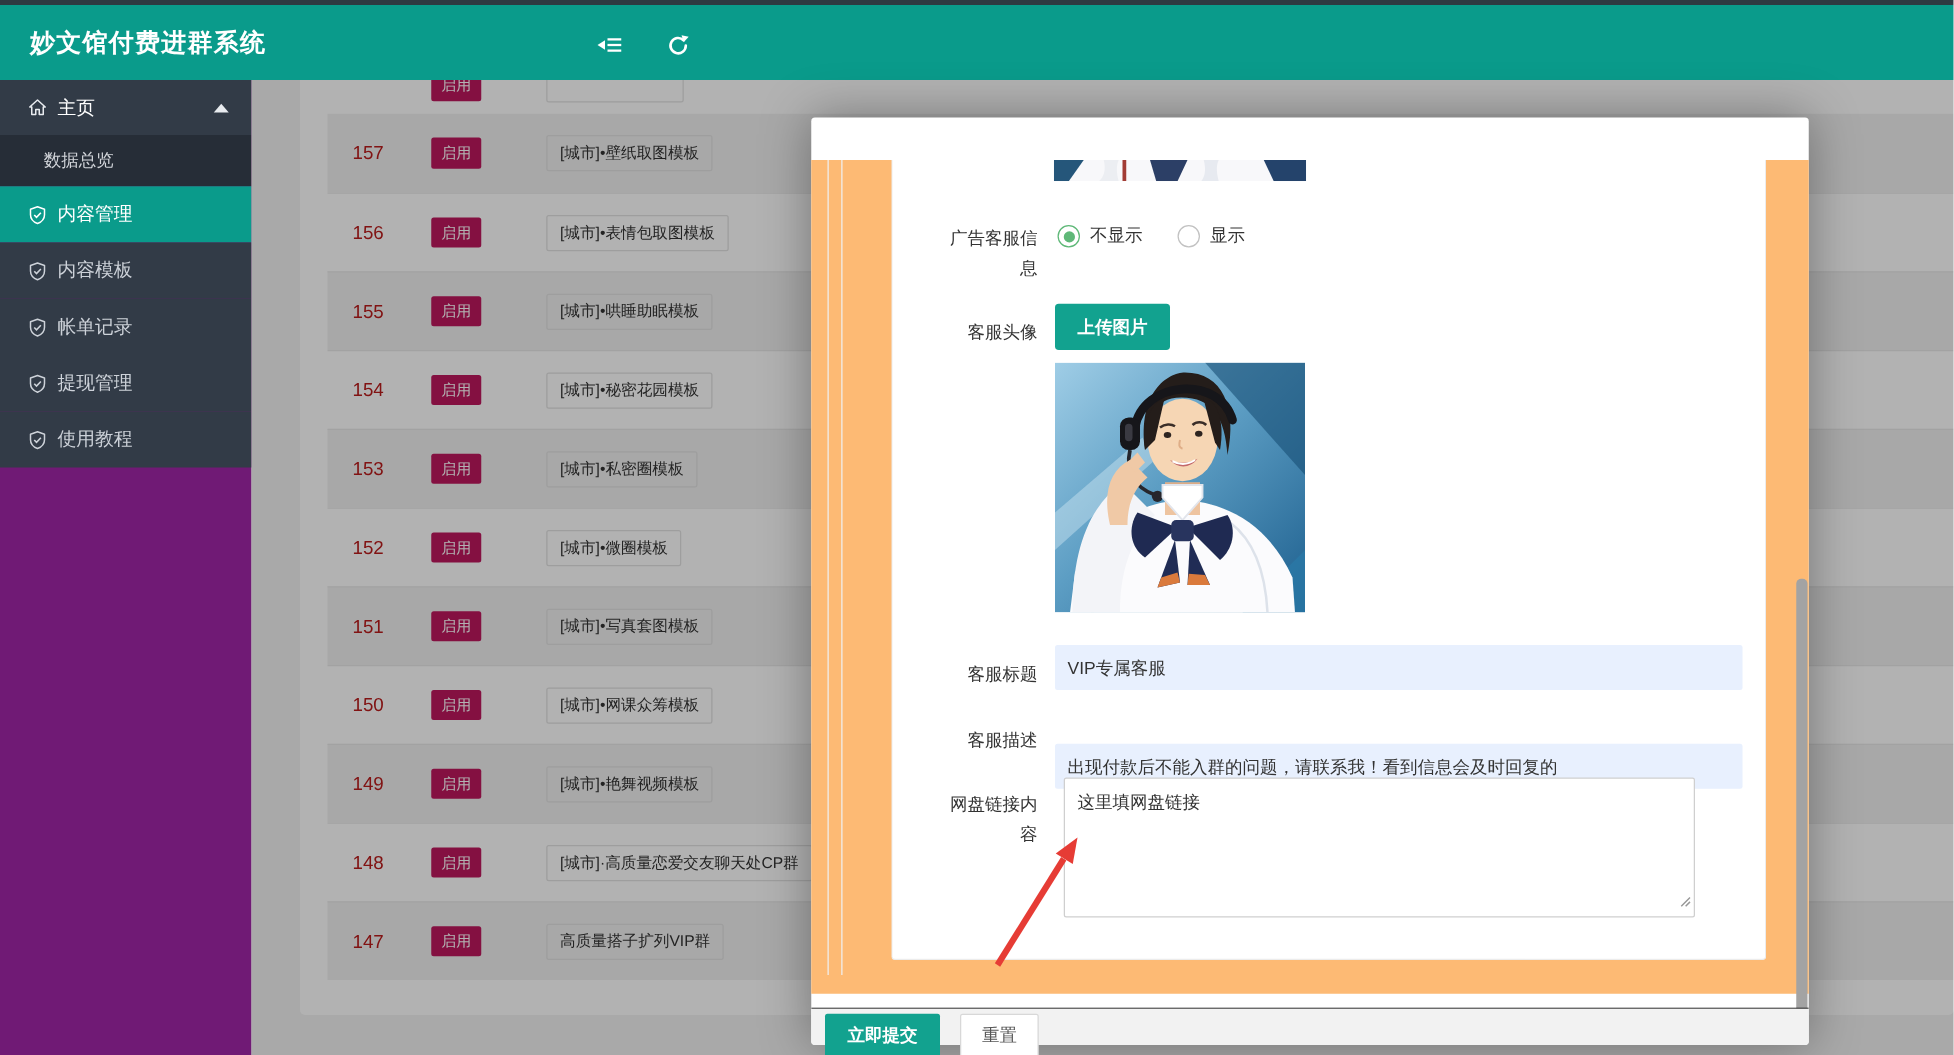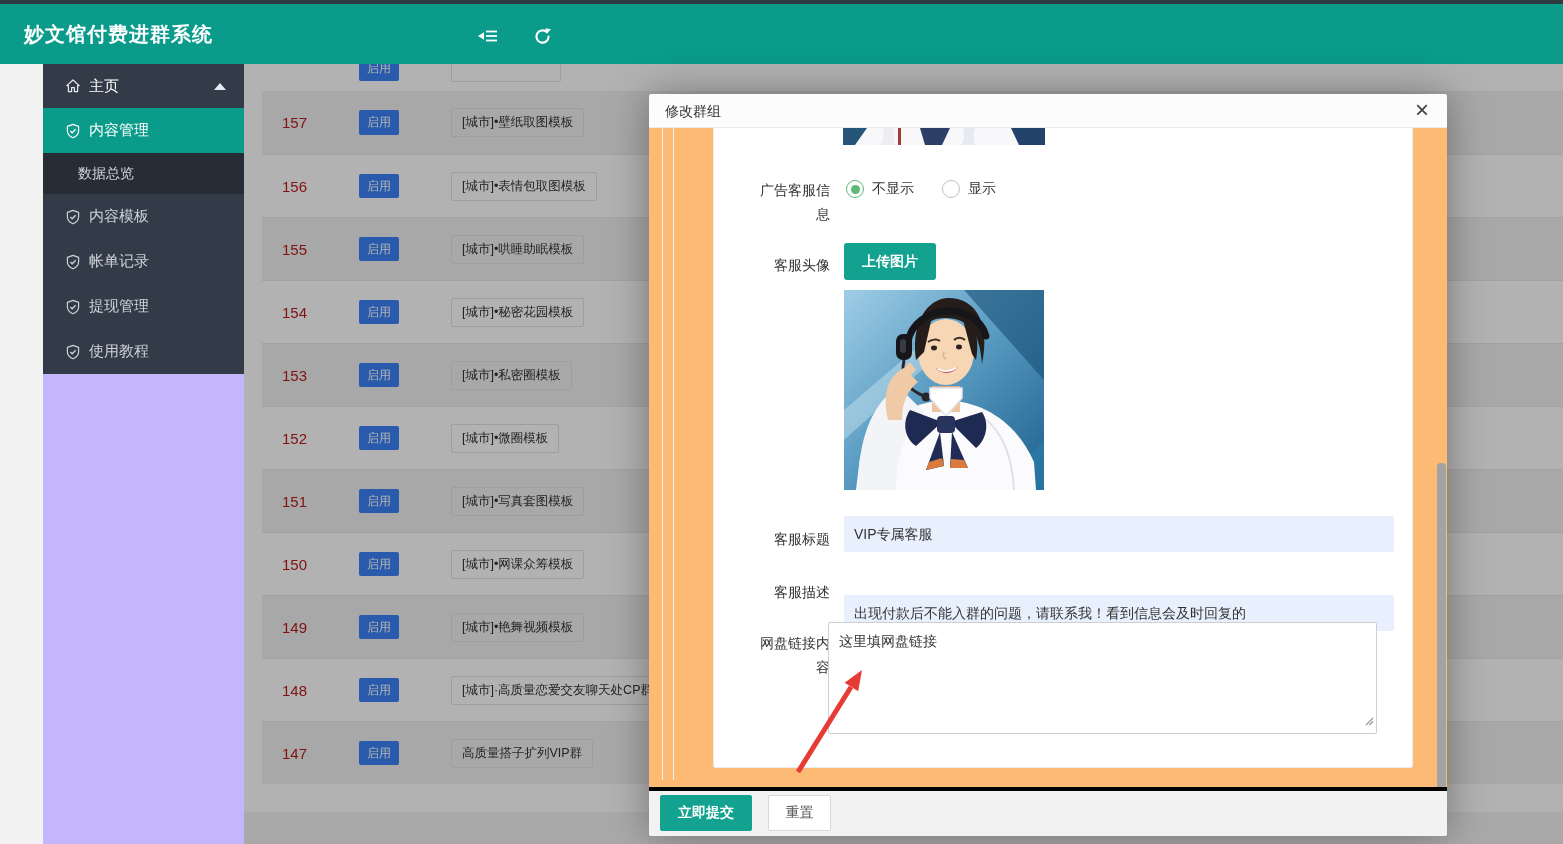--- a/index.html
+++ b/index.html
@@ -9,41 +9,41 @@
 
   
   .top-strip { position:absolute; left:0; top:0; width:1563px; height:4px; background:#2e3a42; z-index:31; }
   .header { position:absolute; left:0; top:4px; width:1563px; height:60px; background:#0a9b8b; z-index:30; display:flex; align-items:center; }
   .app-title { color:#fff; font-size:20px; font-weight:bold; margin-left:24px; letter-spacing:1px; }
   .hicon { position:absolute; top:20px; width:24px; height:24px; cursor:pointer; display:flex; align-items:center; justify-content:center; }
   .hicon-collapse { left:476px; }
   .hicon-refresh { left:530px; }
 
   
-  .sidebar { position:absolute; left:0; top:64px; width:201px; height:780px; background:#c4b5fd; z-index:25;margin-left:43px; }
+  .sidebar { position:absolute; left:0; top:64px; width:201px; height:780px; background:#701a75; z-index:25; }
   .snav { display:flex; align-items:center; color:#cdd2d9; font-size:15px; cursor:pointer; position:relative; }
   .snav .sicon { margin-left:22px; margin-right:8px; display:flex; }
   .si-home   { height:44px; background:#323b47; color:#fff; }
   .si-sub    { height:41px; background:#262d37; color:#d2d5da; font-size:14px; padding-left:35px; }
   .si-item   { height:45px; background:#323b47; }
   .si-active { background:#0a9b8b; color:#fff; }
   .chev-up { position:absolute; right:18px; top:19px; width:0; height:0;
              border-left:6px solid transparent; border-right:6px solid transparent; border-bottom:7px solid #e8ebef; }
 
   
   .content { position:absolute; left:201px; top:64px; right:0; bottom:0; background:#f2f2f2; z-index:1; }
   .card { position:absolute; left:39px; top:0; right:0; height:748px; background:#fff; border-radius:0 0 4px 4px; }
   .rows { position:absolute; left:22px; top:0; right:0; }
   .trow { display:flex; align-items:center; height:63px; }
   .trow + .trow { border-top:1px solid #e9e9e9; }
   .rows .trow:nth-child(even) { background:#f1f1f1; }
   .trow-partial { height:27px; overflow:hidden; }
   .trow-partial .trow-inner { display:flex; align-items:center; height:63px; margin-top:-27px; }
   .tid { width:35px; margin-left:10px; text-align:right; font-size:15px; color:#b91c1c; }
-  .tbtn { margin-left:52px; min-width:40px; text-align:center; background:#3b82f6; color:#fff; font-size:12px;
+  .tbtn { margin-left:38px; min-width:40px; text-align:center; background:#be185d; color:#fff; font-size:12px;
           padding:5px 8px; border-radius:2px; cursor:pointer; line-height:1.2; }
   .tname { margin-left:52px; border:1px solid #e2e2e2; color:#333; font-size:12.5px; padding:5px 10px;
            border-radius:2px; background:transparent; min-height:26px; }
   .tname-empty { width:110px; height:26px; }
 
   .overlay { position:absolute; left:201px; top:64px; right:0; bottom:0; background:rgba(0,0,0,0.30); z-index:10; }
 
   
   .modal { position:absolute; left:649px; top:94px; width:798px; height:742px; background:#fff; z-index:40;
            border-radius:3px; box-shadow:0 0 40px rgba(0,0,0,.35); }
@@ -76,30 +76,30 @@
   .upload-btn { position:absolute; left:195px; top:115px; width:92px; height:37px; background:#12a28f; color:#fff;
                 font-size:14px; font-weight:bold; border:none; border-radius:3px; cursor:pointer;
                 display:flex; align-items:center; justify-content:center; }
   .avatar-img { position:absolute; left:195px; top:162px; width:200px; height:200px; overflow:hidden; }
 
   .finput { position:absolute; left:195px; width:550px; height:36px; background:#e8f0fe; border:none; border-radius:2px;
             font-size:14px; color:#333; line-height:36px; padding:0 10px; cursor:text;
             font-family:"Liberation Sans","DejaVu Sans",sans-serif; white-space:nowrap; overflow:hidden; }
   .in-title { top:388px; }
   .in-desc  { top:467px; }
-  .ftextarea { position:absolute; left:179px; top:494px; width:549px; height:112px; background:#fff;
+  .ftextarea { position:absolute; left:202px; top:494px; width:505px; height:112px; background:#fff;
                border:1px solid #cfcfcf; border-radius:2px; font-size:14px; color:#333; padding:8px 10px;
                cursor:text; line-height:20px; }
   .resize-grip { position:absolute; right:2px; bottom:2px; }
 
   .modal-scrollthumb { position:absolute; left:788px; top:369px; width:9px; height:364px; background:#a3a3a3;
                        border-radius:4px; cursor:pointer; }
 
-  .modal-footer { position:absolute; left:0; bottom:0; width:100%; height:49px; background:#f2f2f2;
-                  border-top:4px solid #000000; border-radius:0 0 3px 3px; }
+  .modal-footer { position:absolute; left:0; bottom:0; width:100%; height:30px; background:#f2f2f2;
+                  border-top:1px solid #000000; border-radius:0 0 3px 3px; }
   .btn-submit { position:absolute; left:11px; top:4px; width:92px; height:36px; background:#12a28f; color:#fff;
                 font-size:14px; font-weight:bold; border:none; border-radius:2px; cursor:pointer; }
   .btn-reset { position:absolute; left:119px; top:4px; width:63px; height:36px; background:#fff; color:#555;
                font-size:14px; border:1px solid #d8d8d8; border-radius:2px; cursor:pointer; }
 
   .annotation-arrow { position:absolute; left:780px; top:660px; z-index:50; pointer-events:none; }
 </style>
 </head>
 <body>
 
@@ -128,31 +128,31 @@
   <div class="sidebar">
     <div class="snav si-home">
       <span class="sicon">
         <svg width="16" height="16" viewBox="0 0 16 16">
           <path d="M8 2 L14.2 7.6 L12.6 7.6 L12.6 13.6 L9.4 13.6 L9.4 9.6 L6.6 9.6 L6.6 13.6 L3.4 13.6 L3.4 7.6 L1.8 7.6 Z" fill="none" stroke="#e8ebef" stroke-width="1.2" stroke-linejoin="round"></path>
         </svg>
       </span>
       <span>主页</span>
       <span class="chev-up"></span>
     </div>
+    <div class="snav si-sub">
+      <span>数据总览</span>
+    </div>
     <div class="snav si-item si-active">
       <span class="sicon">
         <svg width="16" height="16" viewBox="0 0 16 16">
           <path d="M8 1.4 L13.6 3.4 L13.6 7.8 C13.6 11.3 11.2 13.6 8 14.8 C4.8 13.6 2.4 11.3 2.4 7.8 L2.4 3.4 Z" fill="none" stroke="#ffffff" stroke-width="1.2" stroke-linejoin="round"></path>
           <polyline points="5.4,8 7.2,9.8 10.7,6.2" fill="none" stroke="#ffffff" stroke-width="1.3"></polyline>
         </svg>
       </span>
       <span>内容管理</span>
-    </div>
-    <div class="snav si-sub">
-      <span>数据总览</span>
     </div>
     <div class="snav si-item">
       <span class="sicon">
         <svg width="16" height="16" viewBox="0 0 16 16">
           <path d="M8 1.4 L13.6 3.4 L13.6 7.8 C13.6 11.3 11.2 13.6 8 14.8 C4.8 13.6 2.4 11.3 2.4 7.8 L2.4 3.4 Z" fill="none" stroke="#cdd2d9" stroke-width="1.2" stroke-linejoin="round"></path>
           <polyline points="5.4,8 7.2,9.8 10.7,6.2" fill="none" stroke="#cdd2d9" stroke-width="1.3"></polyline>
         </svg>
       </span>
       <span>内容模板</span>
     </div>
@@ -250,24 +250,20 @@
           <span class="tbtn">启用</span>
           <span class="tname">高质量搭子扩列VIP群</span>
         </div>
       </div>
     </div>
   </div>
 
   <div class="overlay"></div>
 
   <div class="modal">
-    <div class="modal-header">
-      <span class="modal-title">修改群组</span>
-      <span class="modal-close">×</span>
-    </div>
 
     <div class="modal-body">
       <div class="vline" style="left:13px;"></div>
       <div class="vline" style="left:24px;"></div>
       <div class="inner-panel"></div>
 
       <div class="sliver">
         <svg width="202" height="17" viewBox="0 0 202 17">
           <rect width="202" height="17" fill="#f8f8fa"></rect>
           <path d="M0 0 L24 0 L12 17 L0 17 Z" fill="#25567a"></path>

